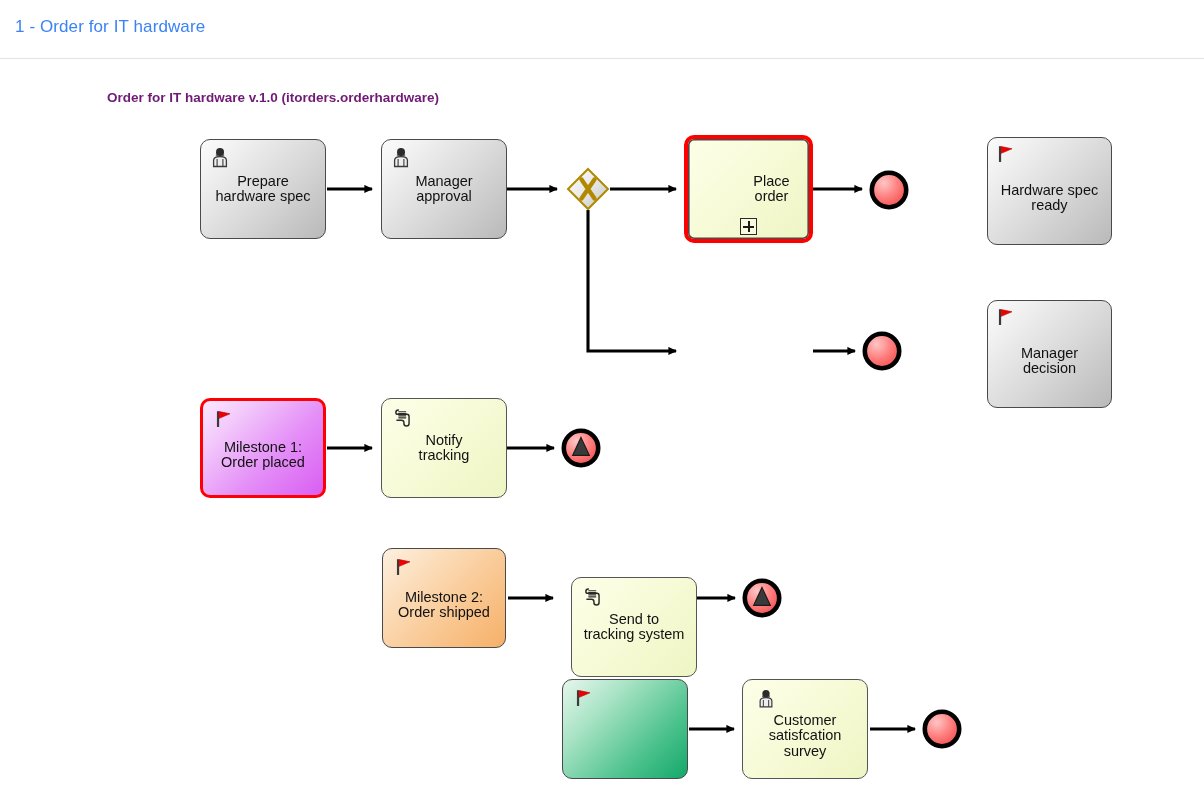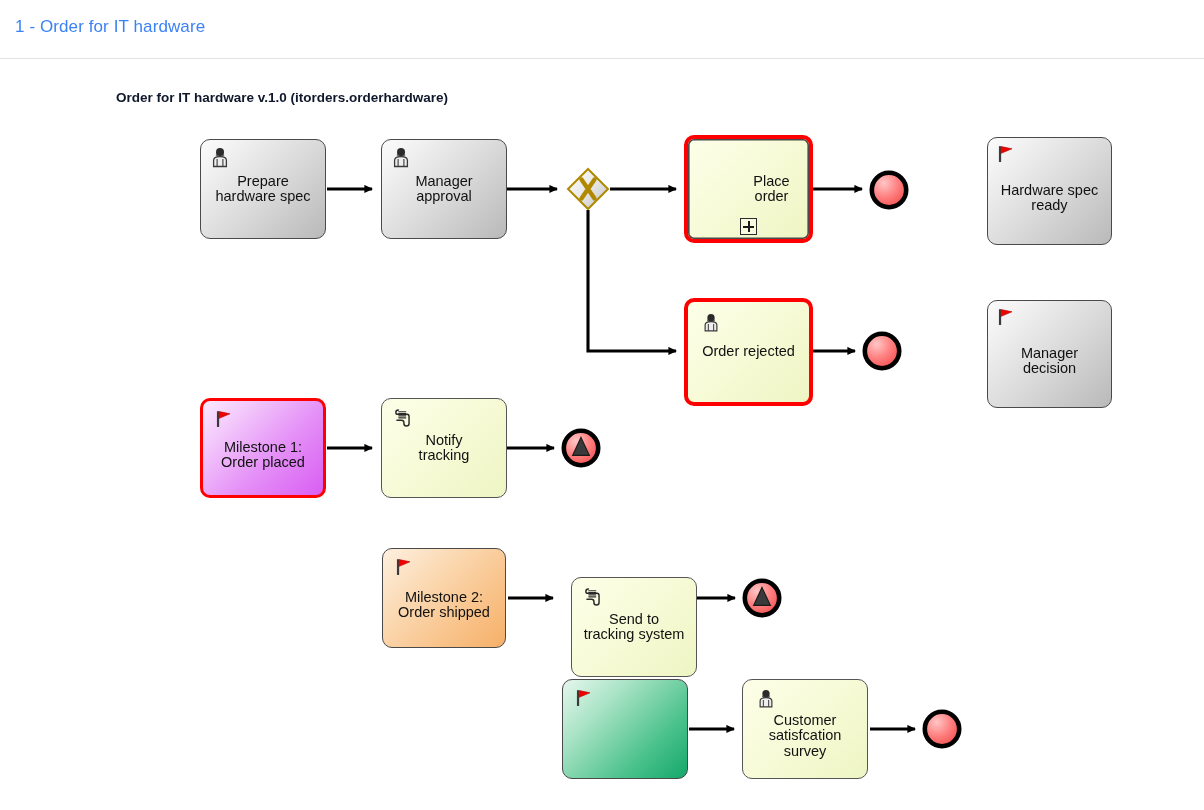--- a/index.html
+++ b/index.html
@@ -23,22 +23,22 @@
     position: absolute; left: 15px; top: 17px;
     font-size: 17px; font-weight: 400; color: #3b82f6;
     letter-spacing: .1px;
     white-space: nowrap;
   }
 
   
   .canvas { position: absolute; left: 0; top: 59px; width: 1204px; height: 751px; }
 
   .diagram-label {
-    position: absolute; left: 116px; top: 31px;
-    font-size: 13.5px; font-weight: bold; color: #0f172a;
+    position: absolute; left: 107px; top: 31px;
+    font-size: 13.5px; font-weight: bold; color: #701a75;
     white-space: nowrap;
   }
 
   .task {
     position: absolute;
     border-radius: 10px;
     border: 1.6px solid #4a4a4a;
     display: flex; align-items: center; justify-content: center;
     text-align: center;
     font-size: 14.5px; color: #111; line-height: 15.5px;
@@ -212,125 +212,114 @@
       <span class="task-icon">
         <svg viewBox="0 0 24 24" width="22" height="22">
           <path d="M4.4 2.4 L4.4 19.6" stroke="#3b3b3b" stroke-width="2.4" fill="none"></path>
           <path d="M5.6 2.8 L17.4 5.2 L5.6 10.2 z" fill="#ee0000" stroke="#bb0000" stroke-width="0.7"></path>
         </svg>
       </span>
       <span class="label lbl-offset-flag">Hardware spec
 ready</span>
     </div>
 
-    <div class="task yellow hl-red" style="left:684px; top:239px; width:129px; height:108px;">
-      <span class="task-icon" style="left:11px; top:10px;">
+
+    <div class="end-event" style="left:861px; top:271px;">
+      <svg viewBox="0 0 42 42" width="42" height="42">
+        <circle cx="21" cy="21" r="17.2" fill="url(#endGrad1)" stroke="#000" stroke-width="4.6"></circle>
+      </svg>
+    </div>
+
+    <div class="task gray" style="left:987px; top:241px; width:125px; height:108px;">
+      <span class="task-icon">
+        <svg viewBox="0 0 24 24" width="22" height="22">
+          <path d="M4.4 2.4 L4.4 19.6" stroke="#3b3b3b" stroke-width="2.4" fill="none"></path>
+          <path d="M5.6 2.8 L17.4 5.2 L5.6 10.2 z" fill="#ee0000" stroke="#bb0000" stroke-width="0.7"></path>
+        </svg>
+      </span>
+      <span class="label lbl-offset-flag">Manager
+decision</span>
+    </div>
+
+    <div class="task purple" style="left:200px; top:339px; width:126px; height:100px;">
+      <span class="task-icon" style="left:10px; top:8px;">
+        <svg viewBox="0 0 24 24" width="22" height="22">
+          <path d="M4.4 2.4 L4.4 19.6" stroke="#3b3b3b" stroke-width="2.4" fill="none"></path>
+          <path d="M5.6 2.8 L17.4 5.2 L5.6 10.2 z" fill="#ee0000" stroke="#bb0000" stroke-width="0.7"></path>
+        </svg>
+      </span>
+      <span class="label lbl-offset-flag">Milestone 1:
+Order placed</span>
+    </div>
+
+    <div class="task yellow" style="left:381px; top:339px; width:126px; height:100px;">
+      <span class="task-icon" style="left:9px; top:8px;">
+        <svg viewBox="0 0 24 24" width="22" height="22">
+          <path d="M7 3.2 Q4.2 3.2 4.2 6 Q4.2 8 6 8 L16.4 8 Q18.6 8 18.6 10.5 L18.6 18 Q18.6 20.8 15.8 20.8 Q13 20.8 13 18 L13 17 Q13 14.4 10.4 14.4 L5.4 14.4" fill="none" stroke="#2b2b2b" stroke-width="1.6" stroke-linecap="round"></path>
+          <path d="M7.4 5.2 L15 5.2 M7.4 7.2 L15 7.2 M7.4 9.6 L15 9.6 M7.4 11.8 L15 11.8" stroke="#2b2b2b" stroke-width="1.3" fill="none" stroke-linecap="round"></path>
+        </svg>
+      </span>
+      <span class="label">Notify
+tracking</span>
+    </div>
+
+    <div class="end-event" style="left:560px; top:368px;">
+      <svg viewBox="0 0 42 42" width="42" height="42">
+        <circle cx="21" cy="21" r="17.2" fill="url(#endGrad1)" stroke="#000" stroke-width="4.6"></circle>
+        <path d="M21 10.4 L29.4 28.4 L12.6 28.4 z" fill="#3a3a3a" stroke="#1a1a1a" stroke-width="1.1"></path>
+      </svg>
+    </div>
+
+    <div class="task orange" style="left:382px; top:489px; width:124px; height:100px;">
+      <span class="task-icon" style="left:10px; top:8px;">
+        <svg viewBox="0 0 24 24" width="22" height="22">
+          <path d="M4.4 2.4 L4.4 19.6" stroke="#3b3b3b" stroke-width="2.4" fill="none"></path>
+          <path d="M5.6 2.8 L17.4 5.2 L5.6 10.2 z" fill="#ee0000" stroke="#bb0000" stroke-width="0.7"></path>
+        </svg>
+      </span>
+      <span class="label lbl-offset-flag">Milestone 2:
+Order shipped</span>
+    </div>
+
+    <div class="task yellow" style="left:562px; top:518px; width:126px; height:100px;margin-left:9px;">
+      <span class="task-icon" style="left:9px; top:8px;">
+        <svg viewBox="0 0 24 24" width="22" height="22">
+          <path d="M7 3.2 Q4.2 3.2 4.2 6 Q4.2 8 6 8 L16.4 8 Q18.6 8 18.6 10.5 L18.6 18 Q18.6 20.8 15.8 20.8 Q13 20.8 13 18 L13 17 Q13 14.4 10.4 14.4 L5.4 14.4" fill="none" stroke="#2b2b2b" stroke-width="1.6" stroke-linecap="round"></path>
+          <path d="M7.4 5.2 L15 5.2 M7.4 7.2 L15 7.2 M7.4 9.6 L15 9.6 M7.4 11.8 L15 11.8" stroke="#2b2b2b" stroke-width="1.3" fill="none" stroke-linecap="round"></path>
+        </svg>
+      </span>
+      <span class="label">Send to
+tracking system</span>
+    </div>
+
+    <div class="end-event" style="left:741px; top:518px;">
+      <svg viewBox="0 0 42 42" width="42" height="42">
+        <circle cx="21" cy="21" r="17.2" fill="url(#endGrad1)" stroke="#000" stroke-width="4.6"></circle>
+        <path d="M21 10.4 L29.4 28.4 L12.6 28.4 z" fill="#3a3a3a" stroke="#1a1a1a" stroke-width="1.1"></path>
+      </svg>
+    </div>
+
+    <div class="task green" style="left:562px; top:620px; width:126px; height:100px;">
+      <span class="task-icon" style="left:10px; top:8px;">
+        <svg viewBox="0 0 24 24" width="22" height="22">
+          <path d="M4.4 2.4 L4.4 19.6" stroke="#3b3b3b" stroke-width="2.4" fill="none"></path>
+          <path d="M5.6 2.8 L17.4 5.2 L5.6 10.2 z" fill="#ee0000" stroke="#bb0000" stroke-width="0.7"></path>
+        </svg>
+      </span>
+    </div>
+
+    <div class="task yellow" style="left:742px; top:620px; width:126px; height:100px;">
+      <span class="task-icon" style="left:11px; top:8px;">
         <svg viewBox="0 0 24 24" width="22" height="22">
           <ellipse cx="12" cy="6.3" rx="4" ry="4.2" fill="#2b2b2b"></ellipse>
           <path d="M8.3 8.6 Q12 12 15.7 8.6 L15.7 9.6 Q12 13 8.3 9.6 z" fill="#f2f2f2" stroke="#3a3a3a" stroke-width="0.8"></path>
           <path d="M5.6 20.5 L5.6 14.2 Q5.6 10.6 12 10.6 Q18.4 10.6 18.4 14.2 L18.4 20.5 z" fill="#eeeeee" stroke="#3a3a3a" stroke-width="1.3"></path>
           <path d="M9.1 13 L9.1 20.5 M14.9 13 L14.9 20.5" stroke="#3a3a3a" stroke-width="1.1" fill="none"></path>
         </svg>
       </span>
-      <span class="label">Order rejected</span>
-    </div>
-
-    <div class="end-event" style="left:861px; top:271px;">
-      <svg viewBox="0 0 42 42" width="42" height="42">
-        <circle cx="21" cy="21" r="17.2" fill="url(#endGrad1)" stroke="#000" stroke-width="4.6"></circle>
-      </svg>
-    </div>
-
-    <div class="task gray" style="left:987px; top:241px; width:125px; height:108px;">
-      <span class="task-icon">
-        <svg viewBox="0 0 24 24" width="22" height="22">
-          <path d="M4.4 2.4 L4.4 19.6" stroke="#3b3b3b" stroke-width="2.4" fill="none"></path>
-          <path d="M5.6 2.8 L17.4 5.2 L5.6 10.2 z" fill="#ee0000" stroke="#bb0000" stroke-width="0.7"></path>
-        </svg>
-      </span>
-      <span class="label lbl-offset-flag">Manager
-decision</span>
-    </div>
-
-    <div class="task purple" style="left:200px; top:339px; width:126px; height:100px;">
-      <span class="task-icon" style="left:10px; top:8px;">
-        <svg viewBox="0 0 24 24" width="22" height="22">
-          <path d="M4.4 2.4 L4.4 19.6" stroke="#3b3b3b" stroke-width="2.4" fill="none"></path>
-          <path d="M5.6 2.8 L17.4 5.2 L5.6 10.2 z" fill="#ee0000" stroke="#bb0000" stroke-width="0.7"></path>
-        </svg>
-      </span>
-      <span class="label lbl-offset-flag">Milestone 1:
-Order placed</span>
-    </div>
-
-    <div class="task yellow" style="left:381px; top:339px; width:126px; height:100px;">
-      <span class="task-icon" style="left:9px; top:8px;">
-        <svg viewBox="0 0 24 24" width="22" height="22">
-          <path d="M7 3.2 Q4.2 3.2 4.2 6 Q4.2 8 6 8 L16.4 8 Q18.6 8 18.6 10.5 L18.6 18 Q18.6 20.8 15.8 20.8 Q13 20.8 13 18 L13 17 Q13 14.4 10.4 14.4 L5.4 14.4" fill="none" stroke="#2b2b2b" stroke-width="1.6" stroke-linecap="round"></path>
-          <path d="M7.4 5.2 L15 5.2 M7.4 7.2 L15 7.2 M7.4 9.6 L15 9.6 M7.4 11.8 L15 11.8" stroke="#2b2b2b" stroke-width="1.3" fill="none" stroke-linecap="round"></path>
-        </svg>
-      </span>
-      <span class="label">Notify
-tracking</span>
-    </div>
-
-    <div class="end-event" style="left:560px; top:368px;">
-      <svg viewBox="0 0 42 42" width="42" height="42">
-        <circle cx="21" cy="21" r="17.2" fill="url(#endGrad1)" stroke="#000" stroke-width="4.6"></circle>
-        <path d="M21 10.4 L29.4 28.4 L12.6 28.4 z" fill="#3a3a3a" stroke="#1a1a1a" stroke-width="1.1"></path>
-      </svg>
-    </div>
-
-    <div class="task orange" style="left:382px; top:489px; width:124px; height:100px;">
-      <span class="task-icon" style="left:10px; top:8px;">
-        <svg viewBox="0 0 24 24" width="22" height="22">
-          <path d="M4.4 2.4 L4.4 19.6" stroke="#3b3b3b" stroke-width="2.4" fill="none"></path>
-          <path d="M5.6 2.8 L17.4 5.2 L5.6 10.2 z" fill="#ee0000" stroke="#bb0000" stroke-width="0.7"></path>
-        </svg>
-      </span>
-      <span class="label lbl-offset-flag">Milestone 2:
-Order shipped</span>
-    </div>
-
-    <div class="task yellow" style="left:562px; top:518px; width:126px; height:100px;margin-left:9px;">
-      <span class="task-icon" style="left:9px; top:8px;">
-        <svg viewBox="0 0 24 24" width="22" height="22">
-          <path d="M7 3.2 Q4.2 3.2 4.2 6 Q4.2 8 6 8 L16.4 8 Q18.6 8 18.6 10.5 L18.6 18 Q18.6 20.8 15.8 20.8 Q13 20.8 13 18 L13 17 Q13 14.4 10.4 14.4 L5.4 14.4" fill="none" stroke="#2b2b2b" stroke-width="1.6" stroke-linecap="round"></path>
-          <path d="M7.4 5.2 L15 5.2 M7.4 7.2 L15 7.2 M7.4 9.6 L15 9.6 M7.4 11.8 L15 11.8" stroke="#2b2b2b" stroke-width="1.3" fill="none" stroke-linecap="round"></path>
-        </svg>
-      </span>
-      <span class="label">Send to
-tracking system</span>
-    </div>
-
-    <div class="end-event" style="left:741px; top:518px;">
-      <svg viewBox="0 0 42 42" width="42" height="42">
-        <circle cx="21" cy="21" r="17.2" fill="url(#endGrad1)" stroke="#000" stroke-width="4.6"></circle>
-        <path d="M21 10.4 L29.4 28.4 L12.6 28.4 z" fill="#3a3a3a" stroke="#1a1a1a" stroke-width="1.1"></path>
-      </svg>
-    </div>
-
-    <div class="task green" style="left:562px; top:620px; width:126px; height:100px;">
-      <span class="task-icon" style="left:10px; top:8px;">
-        <svg viewBox="0 0 24 24" width="22" height="22">
-          <path d="M4.4 2.4 L4.4 19.6" stroke="#3b3b3b" stroke-width="2.4" fill="none"></path>
-          <path d="M5.6 2.8 L17.4 5.2 L5.6 10.2 z" fill="#ee0000" stroke="#bb0000" stroke-width="0.7"></path>
-        </svg>
-      </span>
-    </div>
-
-    <div class="task yellow" style="left:742px; top:620px; width:126px; height:100px;">
-      <span class="task-icon" style="left:11px; top:8px;">
-        <svg viewBox="0 0 24 24" width="22" height="22">
-          <ellipse cx="12" cy="6.3" rx="4" ry="4.2" fill="#2b2b2b"></ellipse>
-          <path d="M8.3 8.6 Q12 12 15.7 8.6 L15.7 9.6 Q12 13 8.3 9.6 z" fill="#f2f2f2" stroke="#3a3a3a" stroke-width="0.8"></path>
-          <path d="M5.6 20.5 L5.6 14.2 Q5.6 10.6 12 10.6 Q18.4 10.6 18.4 14.2 L18.4 20.5 z" fill="#eeeeee" stroke="#3a3a3a" stroke-width="1.3"></path>
-          <path d="M9.1 13 L9.1 20.5 M14.9 13 L14.9 20.5" stroke="#3a3a3a" stroke-width="1.1" fill="none"></path>
-        </svg>
-      </span>
       <span class="label lbl-offset-flag">Customer
 satisfcation
 survey</span>
     </div>
 
     <div class="end-event" style="left:921px; top:649px;">
       <svg viewBox="0 0 42 42" width="42" height="42">
         <circle cx="21" cy="21" r="17.2" fill="url(#endGrad1)" stroke="#000" stroke-width="4.6"></circle>
       </svg>
     </div>

